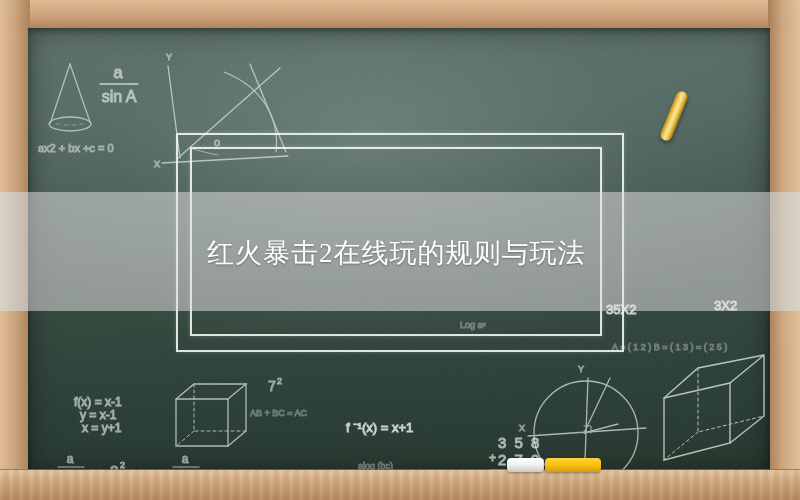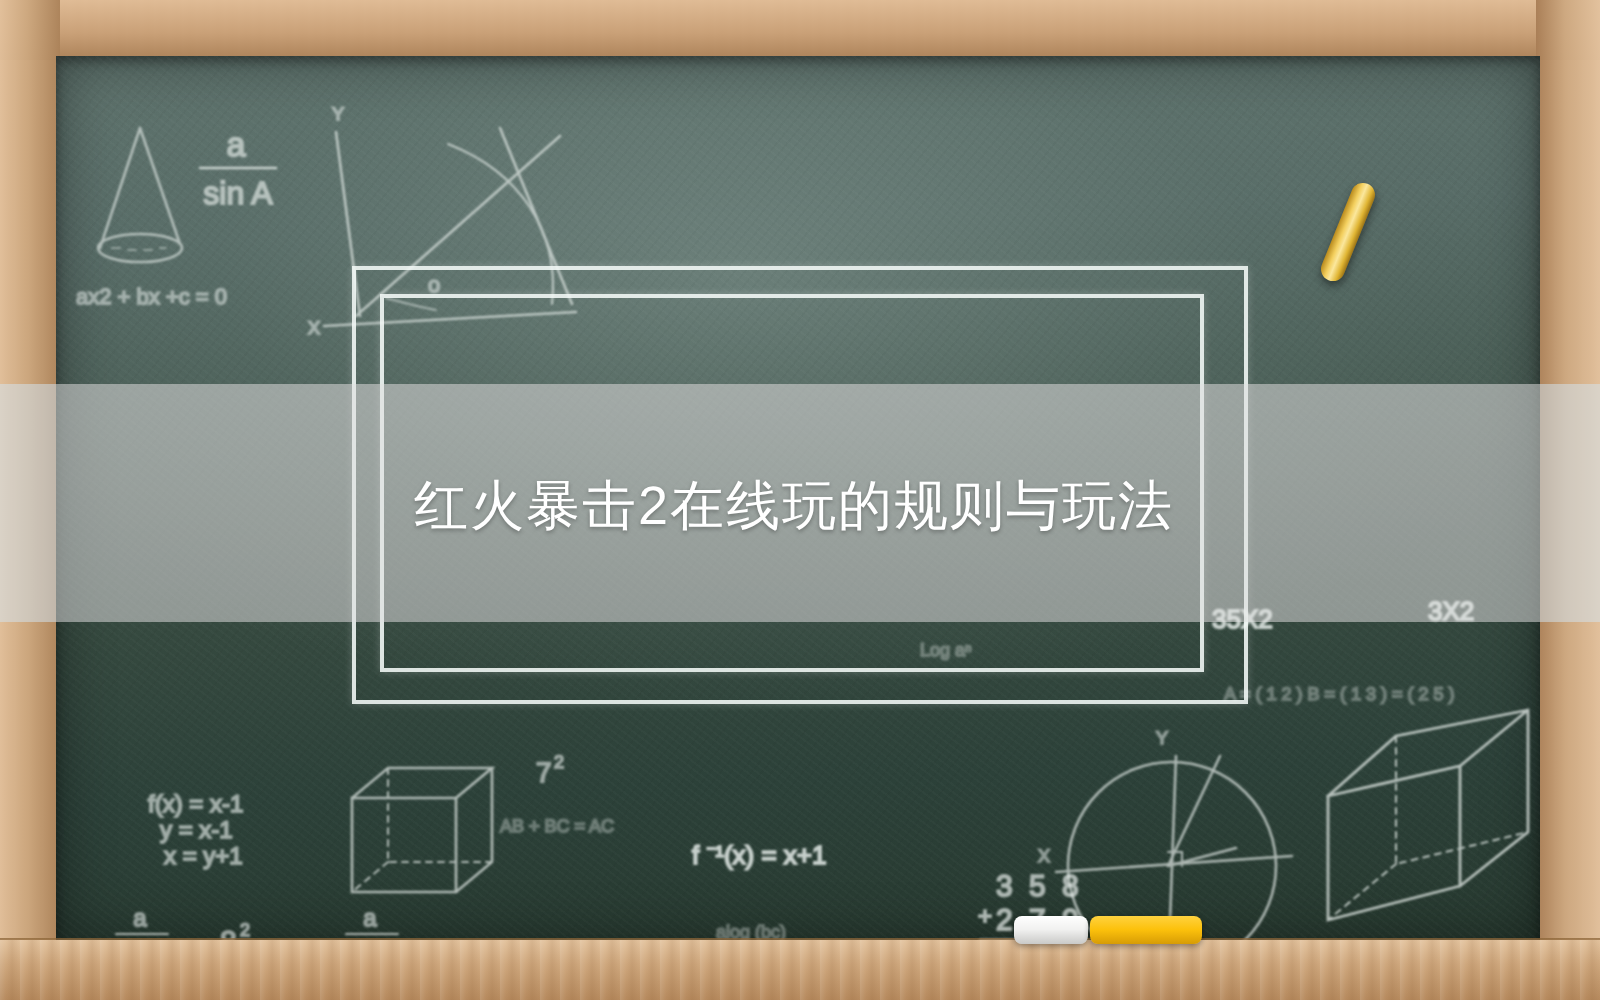--- a/index.html
+++ b/index.html
@@ -125,21 +125,21 @@
   }
 
   
   .title {
     position: absolute;
     left: 207px; top: 236px;
     font-size: 27px;
     line-height: 34px;
     letter-spacing: 1px;
     color: #ffffff;
-    font-family: Liberation Sans, sans-serif;
+    font-family: Liberation Serif, serif;
     text-shadow: 0 1px 2px rgba(0,0,0,0.30);
     white-space: nowrap;
   }
 
   
   .chalk-yellow-float {
     position: absolute;
     left: 668px; top: 90px;
     width: 12px; height: 52px;
     border-radius: 6px;

